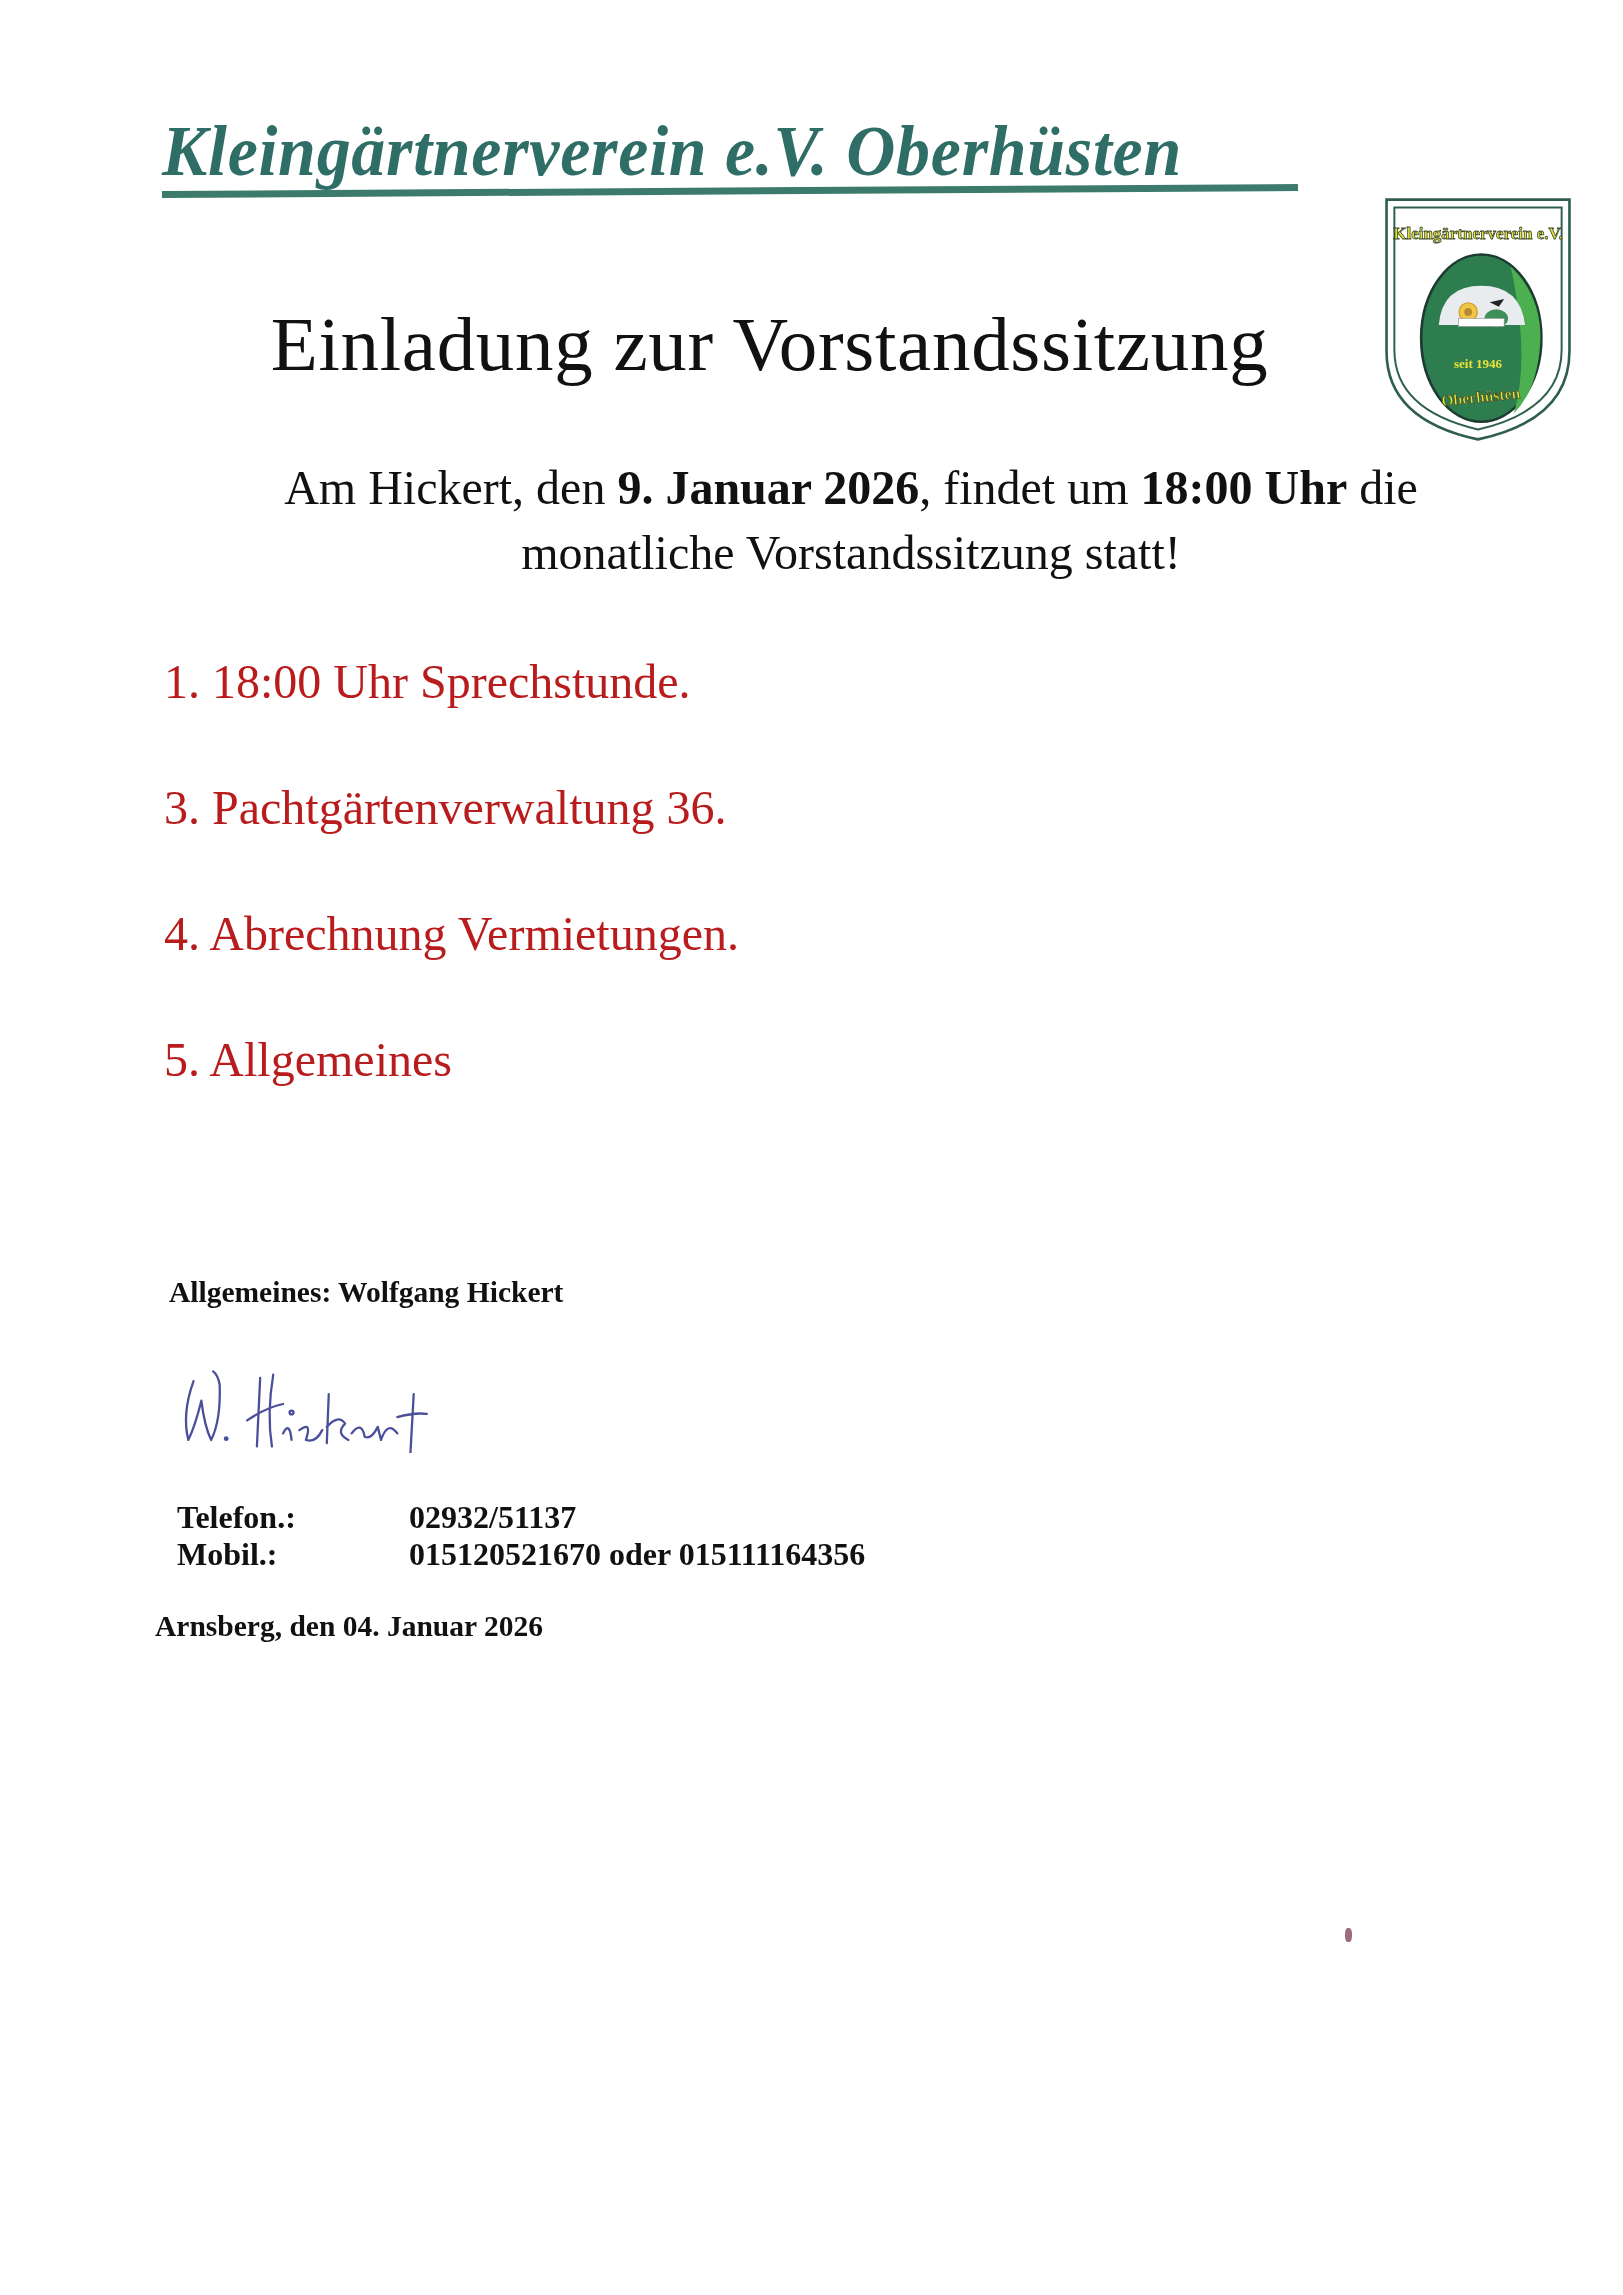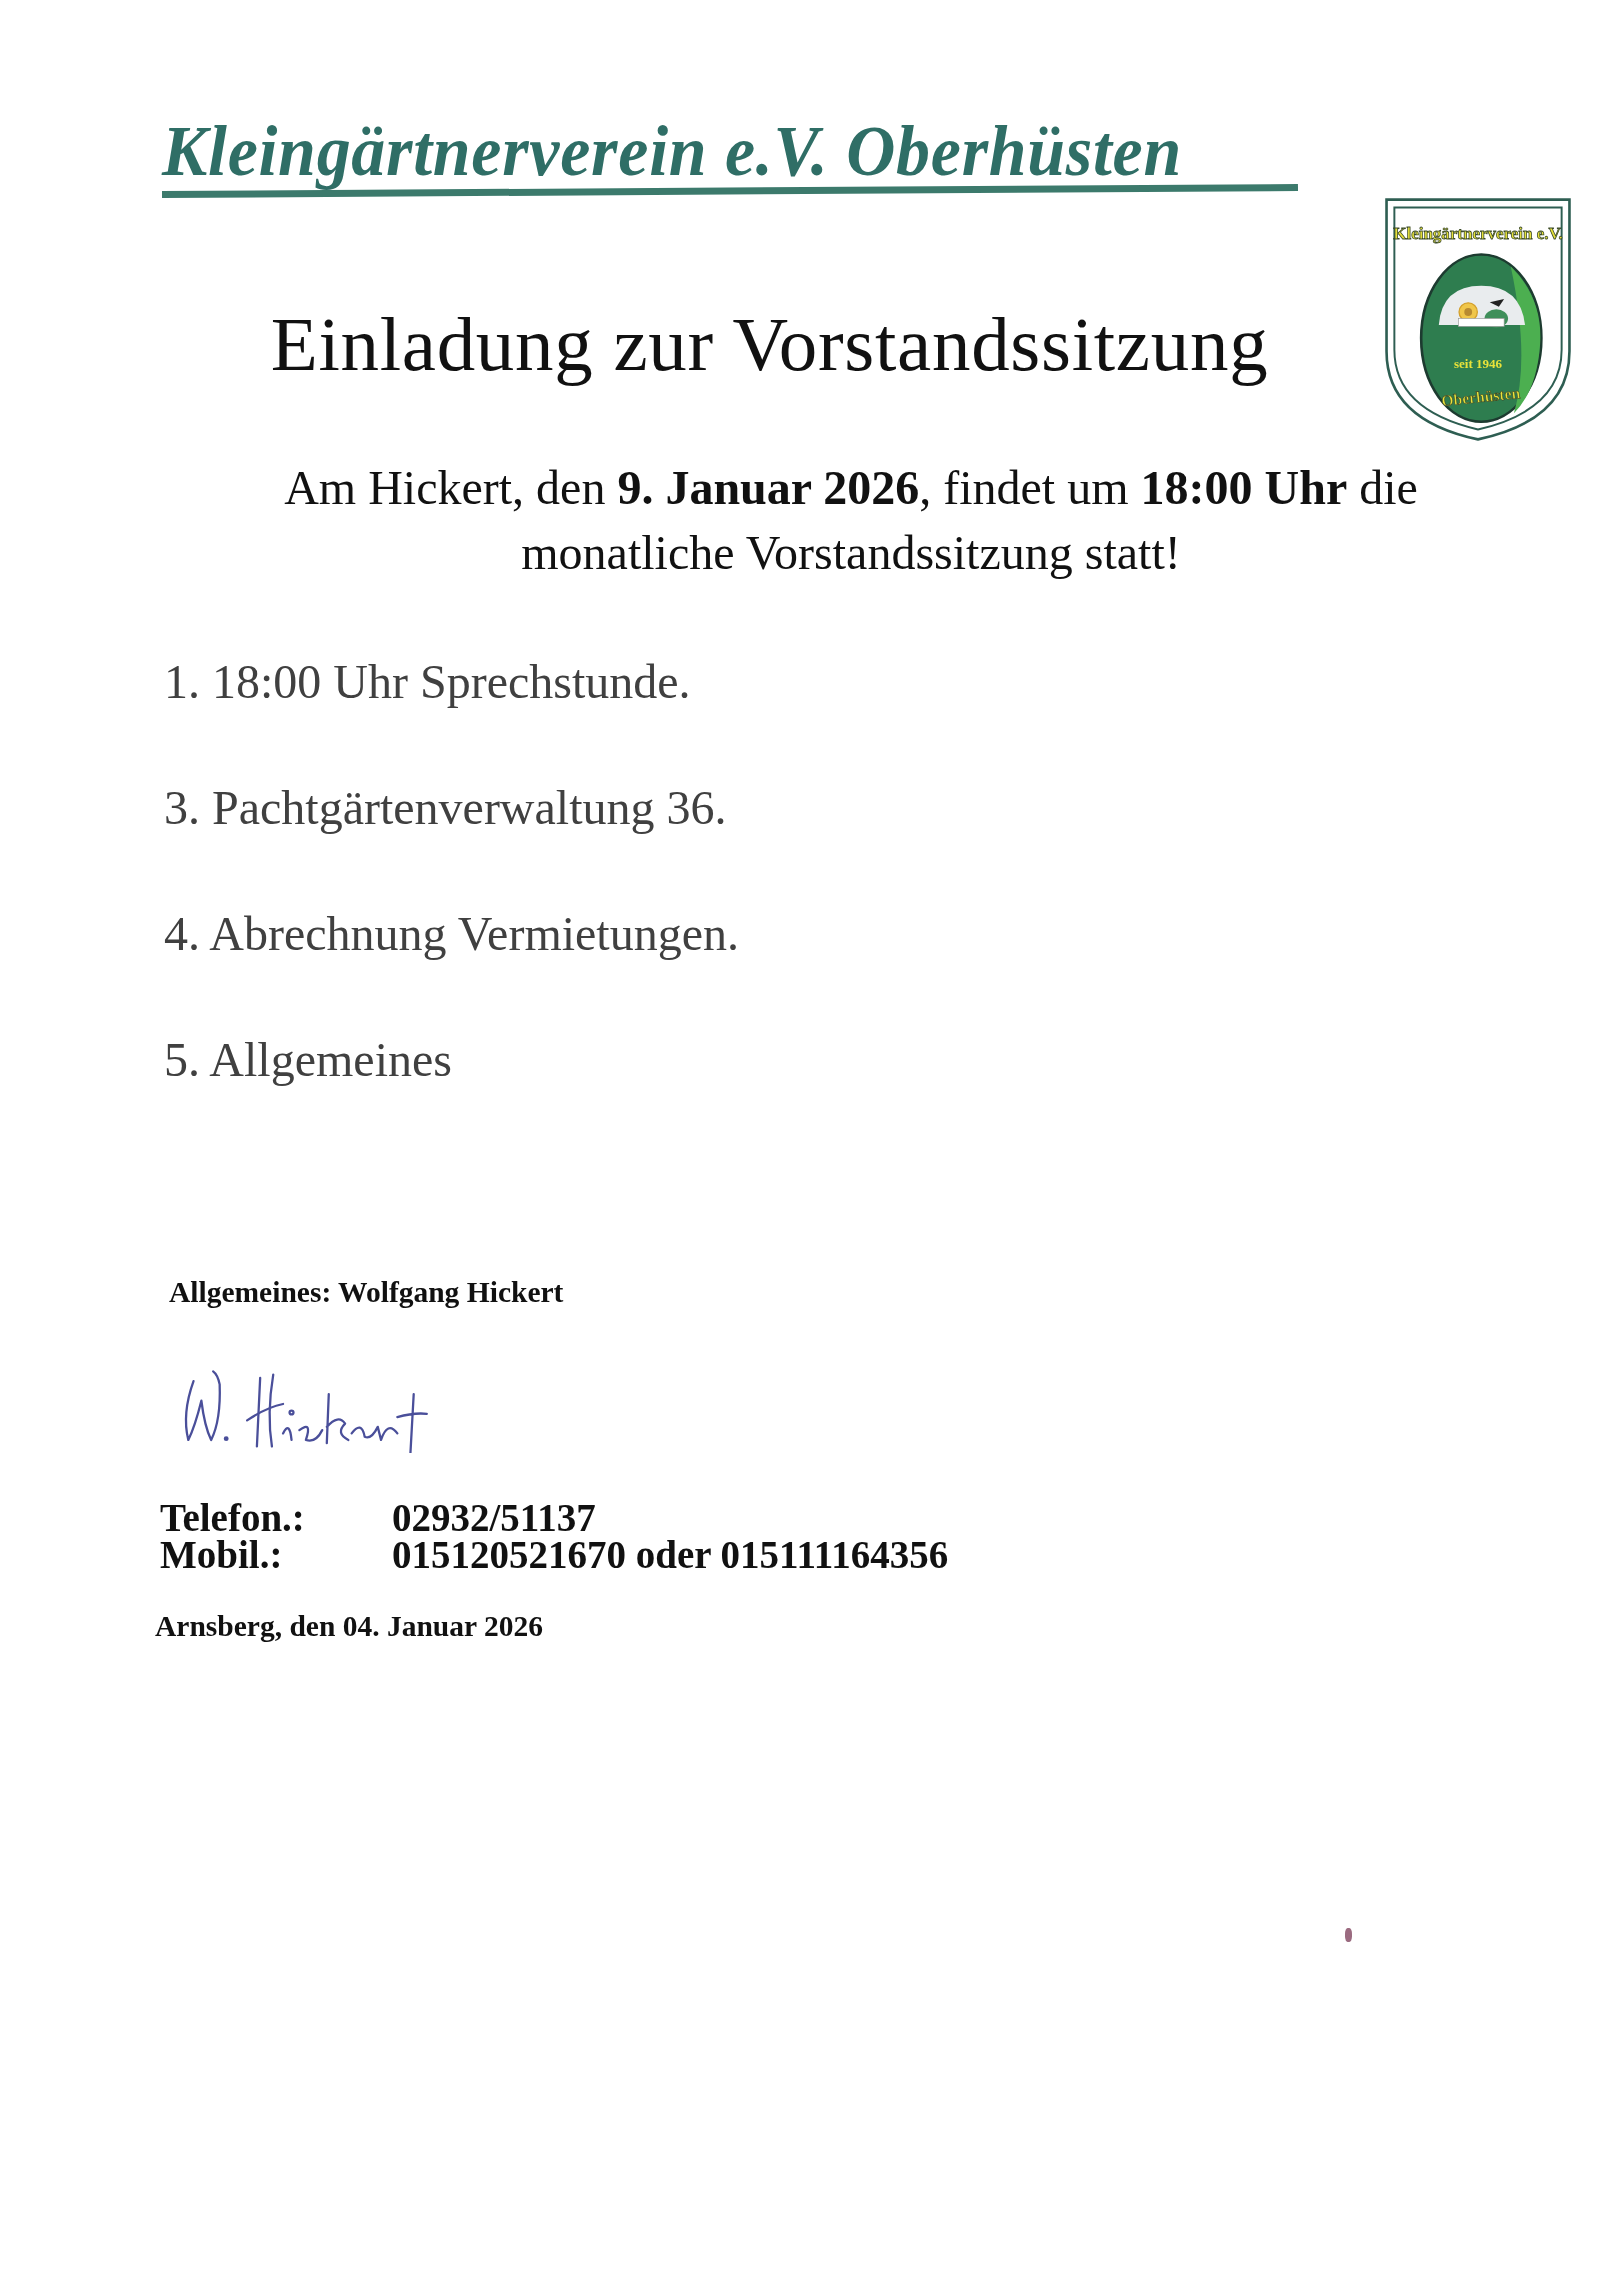--- a/index.html
+++ b/index.html
@@ -26,30 +26,30 @@
     text-align: center;
   }
 
   .intro {
     position: absolute; left: 157px; top: 455px; width: 1388px;
     text-align: center; font-size: 48px; line-height: 65px; color: #111;
   }
   .intro b { font-weight: bold; margin-top: 45px; }
 
   .agenda { position: absolute; left: 164px; top: 658px; margin: 0; padding: 0; list-style: none; }
-  .agenda li { font-size: 48px; line-height: 1; height: 126px; color: #404040; }
+  .agenda li { font-size: 48px; line-height: 1; height: 126px; color: #b91c1c; }
 
   .chair {
     position: absolute; left: 169px; top: 1276px;
     font-size: 29.5px; font-weight: bold; color: #111;
   }
 
   .signature { position: absolute; left: 175px; top: 1355px; width: 301px; height: 98px; }
 
-  .contact { position: absolute; left: 160px; top: 1499px; font-size: 39px; font-weight: bold; line-height: 37px; }
+  .contact { position: absolute; left: 177px; top: 1499px; font-size: 32px; font-weight: bold; line-height: 37px; }
   .contact .row { display: flex; }
   .contact .lbl { width: 232px; }
 
   .place-date {
     position: absolute; left: 155px; top: 1610px;
     font-size: 29.5px; font-weight: bold; color: #111;
   }
 
   .speck { position: absolute; left: 1345px; top: 1928px; width: 6.5px; height: 14.4px;
            background: #7a3a55; border-radius: 40%; opacity: 0.75; }

